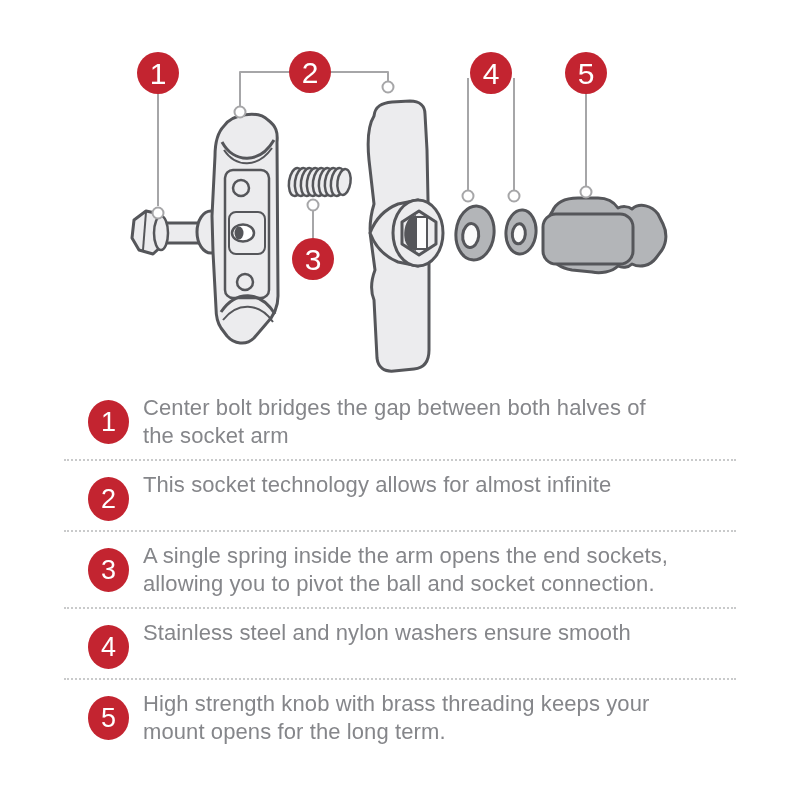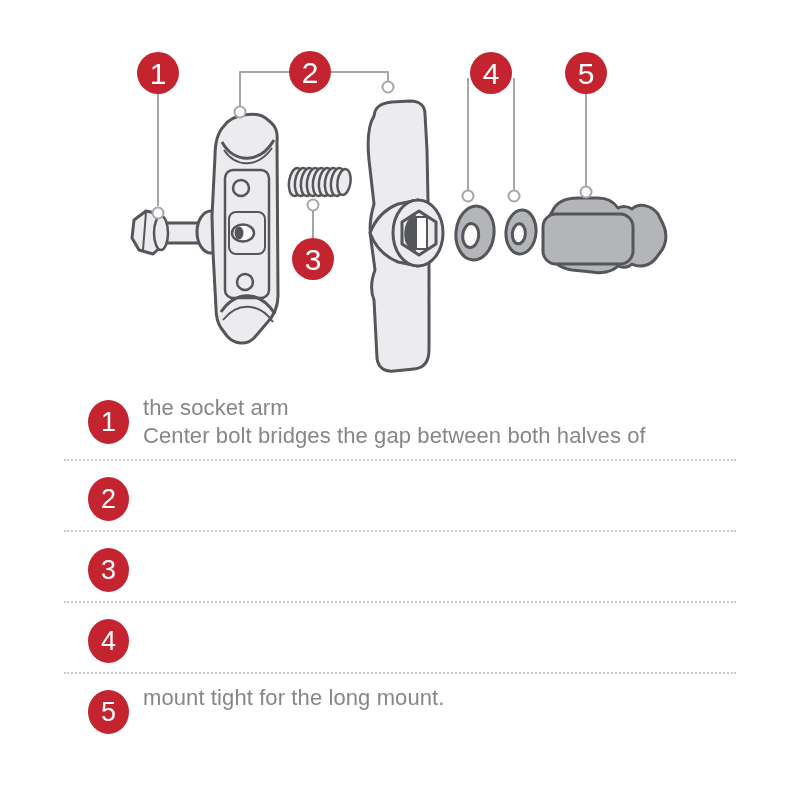--- a/index.html
+++ b/index.html
@@ -167,42 +167,49 @@
         </g>
       </g>
     </svg>
   </div>
 
   <div class="features">
 
     <div class="feature-item">
       <div class="bullet"><span>1</span></div>
       <div class="feature-text">
+        <div>Center bolt bridges the gap between both halves of</div>
         <div>the socket arm</div>
-        <div>Center bolt bridges the gap between both halves of</div>
       </div>
     </div>
 
     <div class="feature-item">
       <div class="bullet"><span>2</span></div>
       <div class="feature-text">
+        <div>This socket technology allows for almost infinite</div>
       </div>
     </div>
 
     <div class="feature-item">
       <div class="bullet"><span>3</span></div>
+      <div class="feature-text">
+        <div>A single spring inside the arm opens the end sockets,</div>
+        <div>allowing you to pivot the ball and socket connection.</div>
+      </div>
     </div>
 
     <div class="feature-item">
       <div class="bullet"><span>4</span></div>
       <div class="feature-text">
+        <div>Stainless steel and nylon washers ensure smooth</div>
       </div>
     </div>
 
     <div class="feature-item">
       <div class="bullet"><span>5</span></div>
       <div class="feature-text">
-        <div>mount tight for the long mount.</div>
+        <div>High strength knob with brass threading keeps your</div>
+        <div>mount opens for the long term.</div>
       </div>
     </div>
 
   </div>
 </div>
 
 </body></html>

